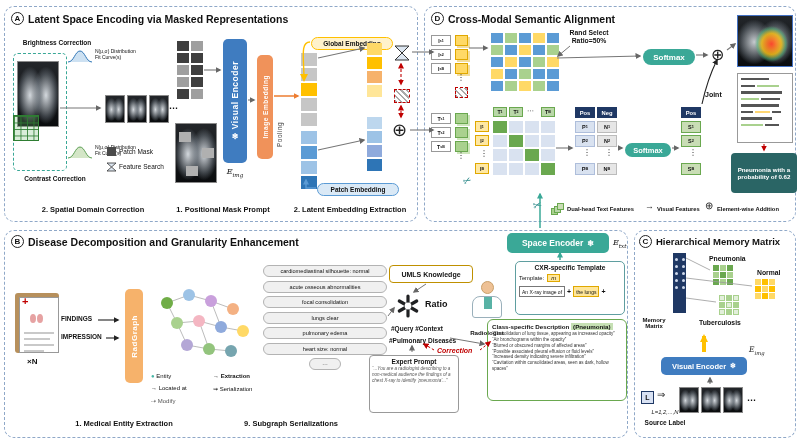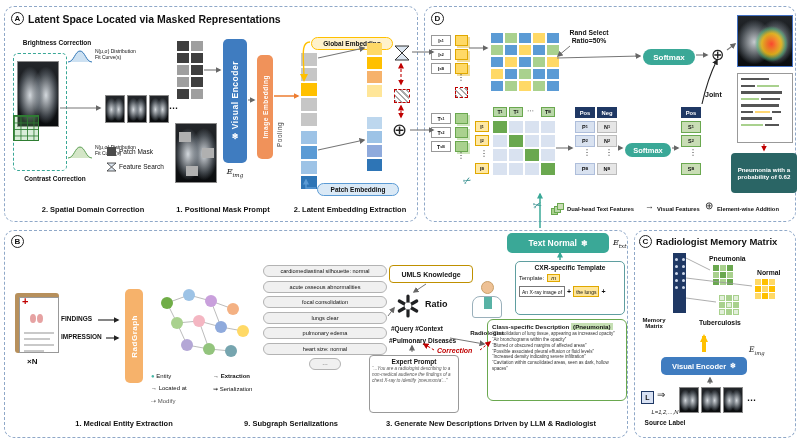--- a/index.html
+++ b/index.html
@@ -39,21 +39,21 @@
 sub,sup{font-size:70%}
 </style>
 </head>
 <body>
 
 <div id="canvas">
 
   <section class="panel" style="left:4px;top:6px;width:414px;height:216px">
     <div class="ptitle" style="left:6px;top:5px;font-size:10.5px">
       <span class="badge">A</span>
-      <span>Latent Space Located via Masked Representations</span>
+      <span>Latent Space Encoding via Masked Representations</span>
     </div>
     <div class="lbl" style="left:6px;top:32px;width:92px;font-size:6.5px;text-align:center;font-weight:bold">Brightness Correction</div>
     <div class="abs" style="left:8px;top:46px;width:54px;height:118px;border:1.2px dashed #3aa897;border-radius:5px"></div>
     <div class="abs xr" style="left:12px;top:54px;width:42px;height:66px"></div>
     <div class="abs ggrid" style="left:8px;top:108px;width:26px;height:26px"></div>
     <div class="lbl" style="left:4px;top:168px;width:92px;font-size:6.5px;text-align:center;font-weight:bold">Contrast Correction</div>
 
     <svg class="abs" style="left:62px;top:42px" width="26" height="15">
         <path d="M1,13 C7,13 8,2 13,2 C18,2 19,13 25,13" fill="rgba(91,155,213,.3)" stroke="#2e75b6" stroke-width="1"></path>
       </svg>
@@ -139,20 +139,21 @@
     <div class="lbl" style="left:387px;top:112px;font-size:18px;color:#222">⊕</div>
 
     <div class="cap" style="left:20px;top:198px;width:136px">2. Spatial Domain Correction</div>
     <div class="cap" style="left:156px;top:198px;width:124px">1. Positional Mask Prompt</div>
     <div class="cap" style="left:280px;top:198px;width:130px">2. Latent Embedding Extraction</div>
   </section>
 
   <section class="panel" style="left:424px;top:6px;width:372px;height:216px">
     <div class="ptitle" style="left:6px;top:5px;font-size:10.5px">
       <span class="badge">D</span>
+      <span>Cross-Modal Semantic Alignment</span>
     </div>
 
     <div class="chip" style="left:6px;top:28px;width:20px;height:11px;font-size:5.2px">I<sub>s</sub><sup>1</sup></div>
     <div class="sq" style="left:30px;top:28px;width:13px;height:11px;background:#ffd966;border:.8px solid #e0a800;box-shadow:2px 2px 0 #f3dd9c"></div>
     <div class="chip" style="left:6px;top:42px;width:20px;height:11px;font-size:5.2px">I<sub>s</sub><sup>2</sup></div>
     <div class="sq" style="left:30px;top:42px;width:13px;height:11px;background:#ffd966;border:.8px solid #e0a800;box-shadow:2px 2px 0 #f3dd9c"></div>
     <div class="chip" style="left:6px;top:56px;width:20px;height:11px;font-size:5.2px">I<sub>s</sub><sup>B</sup></div>
     <div class="sq" style="left:30px;top:56px;width:13px;height:11px;background:#ffd966;border:.8px solid #e0a800;box-shadow:2px 2px 0 #f3dd9c"></div>
     <div class="lbl" style="left:32px;top:66px;font-size:8px">⋮</div>
     <div class="abs hatch" style="left:30px;top:80px;width:13px;height:11px"></div>
@@ -290,20 +291,21 @@
     <div class="lbl" style="left:142px;top:199px;font-size:5.8px;font-weight:bold">Dual-head Text Features</div>
     <div class="lbl" style="left:220px;top:194px;font-size:9px;color:#333">→</div>
     <div class="lbl" style="left:232px;top:199px;font-size:5.8px;font-weight:bold">Visual Features</div>
     <div class="lbl" style="left:280px;top:193px;font-size:10px;color:#222">⊕</div>
     <div class="lbl" style="left:292px;top:199px;font-size:5.8px;font-weight:bold">Element-wise Addition</div>
   </section>
 
   <section class="panel" style="left:4px;top:230px;width:624px;height:208px">
     <div class="ptitle" style="left:6px;top:4px;font-size:10.5px">
       <span class="badge">B</span>
+      <span>Disease Decomposition and Granularity Enhancement</span>
     </div>
 
     <div class="abs" style="left:10px;top:62px;width:44px;height:60px;background:#b7905c;border-radius:3px"></div>
     <div class="abs" style="left:14px;top:66px;width:40px;height:56px;background:#fff;border:.9px solid #999">
       <div class="lbl" style="left:2px;top:-3px;font-size:11px;font-weight:900;color:#c00000">+</div>
       <div class="sq" style="left:10px;top:16px;width:6px;height:9px;background:#e6a2a2;border-radius:50%"></div>
       <div class="sq" style="left:17px;top:16px;width:6px;height:9px;background:#e6a2a2;border-radius:50%"></div>
       <div class="ln" style="left:4px;top:34px;width:30px"></div>
       <div class="ln" style="left:4px;top:40px;width:26px"></div>
       <div class="ln" style="left:4px;top:46px;width:30px"></div>
@@ -412,34 +414,33 @@
         <div>“Consolidation of lung tissue, appearing as increased opacity”</div>
         <div>“Air bronchograms within the opacity”</div>
         <div>“Blurred or obscured margins of affected areas”</div>
         <div>“Possible associated pleural effusion or fluid levels”</div>
         <div>“Increased density indicating severe infiltration”</div>
         <div>“Cavitation within consolidated areas, seen as dark, hollow spaces”</div>
       </div>
     </div>
 
     <div class="hblock" style="left:502px;top:2px;width:102px;height:20px;background:#3aa897;font-size:8.5px">
-      <span>Text Normal</span>
+      <span>Space Encoder</span>
       <span style="font-size:8px">❄</span>
     </div>
     <div class="lbl serifi" style="left:608px;top:7px;font-size:8px">E<sub>txt</sub></div>
 
     <div class="cap" style="left:44px;top:188px;width:150px">1. Medical Entity Extraction</div>
     <div class="cap" style="left:216px;top:188px;width:140px">9. Subgraph Serializations</div>
-    <div class="cap" style="left:352px;top:188px;width:268px">3. Generate New Descriptions Driven by LLM &amp; Radiologist</div>
   </section>
 
   <section class="panel" style="left:634px;top:230px;width:162px;height:208px">
     <div class="ptitle" style="left:4px;top:4px;font-size:9.5px">
       <span class="badge">C</span>
-      <span>Radiologist Memory Matrix</span>
+      <span>Hierarchical Memory Matrix</span>
     </div>
     <div class="lbl" style="left:74px;top:24px;font-size:6.8px;font-weight:bold">Pneumonia</div>
     <div class="clu" style="left:78px;top:34px">
       <i class="cA"></i>
         <i class="cB"></i>
         <i class="cA"></i>
         <i class="cB"></i>
         <i class="cA"></i>
         <i class="cB"></i>
         <i class="cA"></i>

